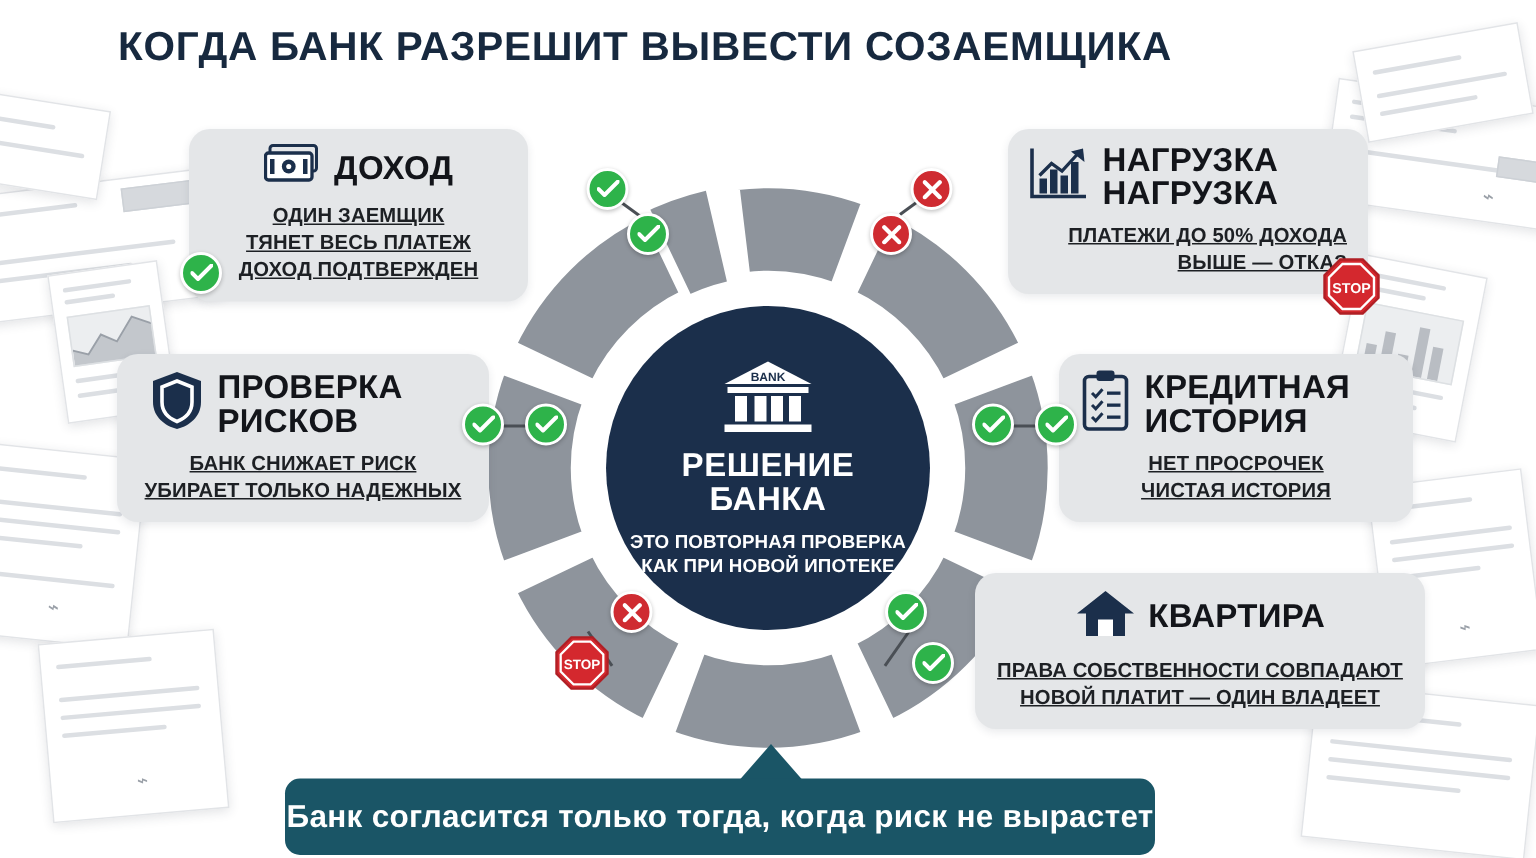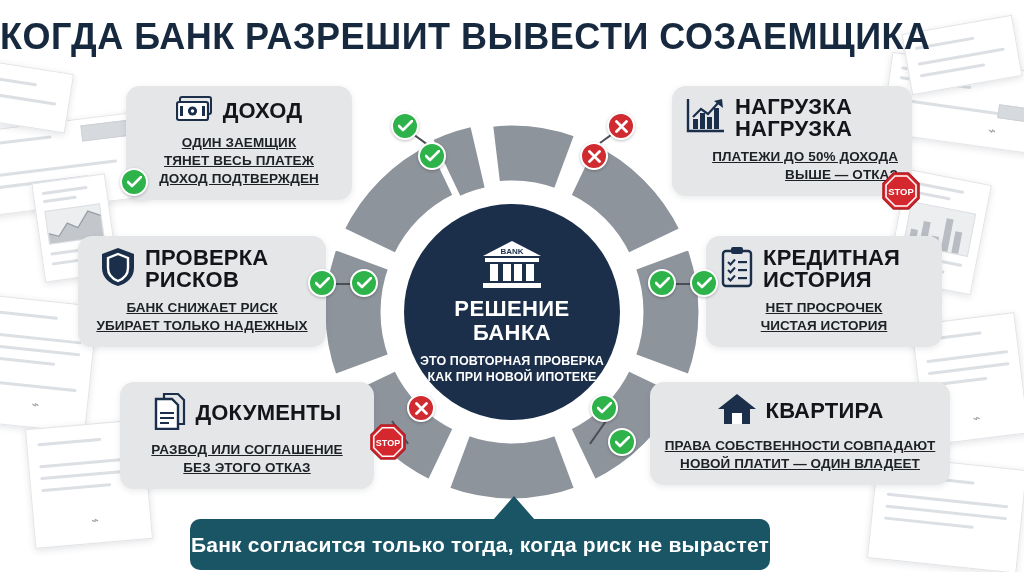--- a/index.html
+++ b/index.html
@@ -22,21 +22,21 @@
   .doc .ln{ position:absolute; height:3px; background:#dcdfe3; border-radius:2px; }
   .doc .box{ position:absolute; background:#d6d9dd; border:1px solid #cdd1d6; }
   .doc .sig{ position:absolute; font-family:"Liberation Serif",serif; font-style:italic;
              color:#9aa0a8; font-size:13px; transform:rotate(-8deg); }
   .chartbox{ position:absolute; background:#eceef0; border:1px solid #dde0e3; overflow:hidden; }
   .chartbox .bar{ position:absolute; bottom:0; background:#b9bdc3; }
 
   
   #title{
     position:absolute; top:16px; left:0; width:860px; text-align:center;
-    font-size:36px; font-weight:bold; letter-spacing:.5px; color:#17293f;
+    font-size:27px; font-weight:bold; letter-spacing:.5px; color:#17293f;
     white-space:nowrap;
   }
 
   
   #ring{ position:absolute; left:322px; top:122px; width:380px; height:380px; }
   #ring svg{ display:block; }
 
   #core{
     position:absolute; left:404px; top:204px; width:216px; height:216px;
     border-radius:50%; background:#1b2f4b; color:#fff;
@@ -312,38 +312,20 @@
         <span>КРЕДИТНАЯ</span><br>
         <span>ИСТОРИЯ</span>
       </h3>
     </div>
     <p>
       <span>НЕТ ПРОСРОЧЕК</span><br>
       <span>ЧИСТАЯ ИСТОРИЯ</span>
     </p>
   </div>
 
-  <div class="card" style="left:120px;top:382px;width:254px;">
-    <div class="head" style="justify-content:center;">
-      <span class="ico">
-        <svg width="34" height="38" viewBox="0 0 34 38">
-          <path d="M12 2 H26 L32 8 V32 H12 Z" fill="none" stroke="#1b2f4b" stroke-width="2.2"></path>
-          <path d="M4 7 H20 L26 13 V37 H4 Z" fill="#ffffff" stroke="#1b2f4b" stroke-width="2.4"></path>
-          <rect x="8" y="20" width="14" height="2" fill="#1b2f4b"></rect>
-          <rect x="8" y="25" width="14" height="2" fill="#1b2f4b"></rect>
-          <rect x="8" y="30" width="9" height="2" fill="#1b2f4b"></rect>
-        </svg>
-      </span>
-      <h3>ДОКУМЕНТЫ</h3>
-    </div>
-    <p>
-      <span>РАЗВОД ИЛИ СОГЛАШЕНИЕ</span><br>
-      <span>БЕЗ ЭТОГО ОТКАЗ</span>
-    </p>
-  </div>
 
   <div class="card" style="left:650px;top:382px;width:300px;">
     <div class="head" style="justify-content:center;">
       <span class="ico">
         <svg width="40" height="34" viewBox="0 0 40 34">
           <polygon points="20,2 39,17 33,17 33,32 7,32 7,17 1,17" fill="#1b2f4b"></polygon>
           <rect x="15" y="21" width="10" height="11" fill="#ffffff"></rect>
         </svg>
       </span>
       <h3>КВАРТИРА</h3>

